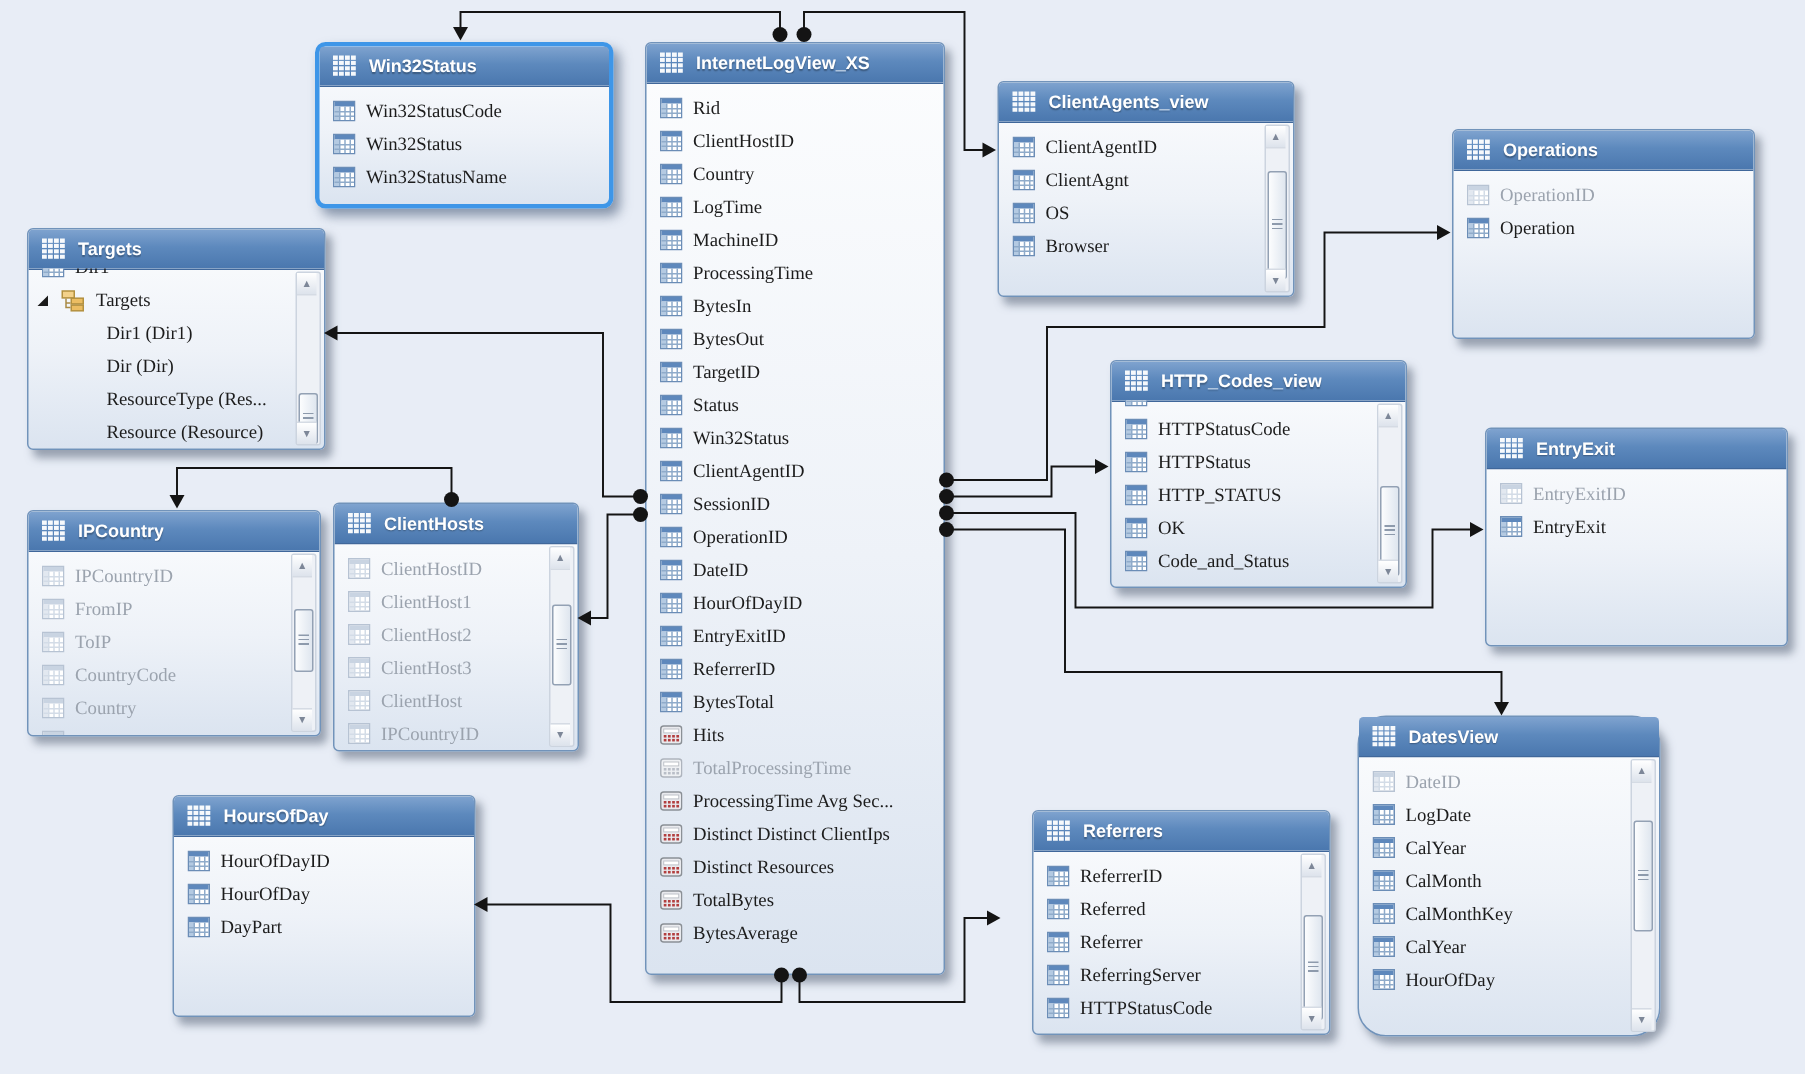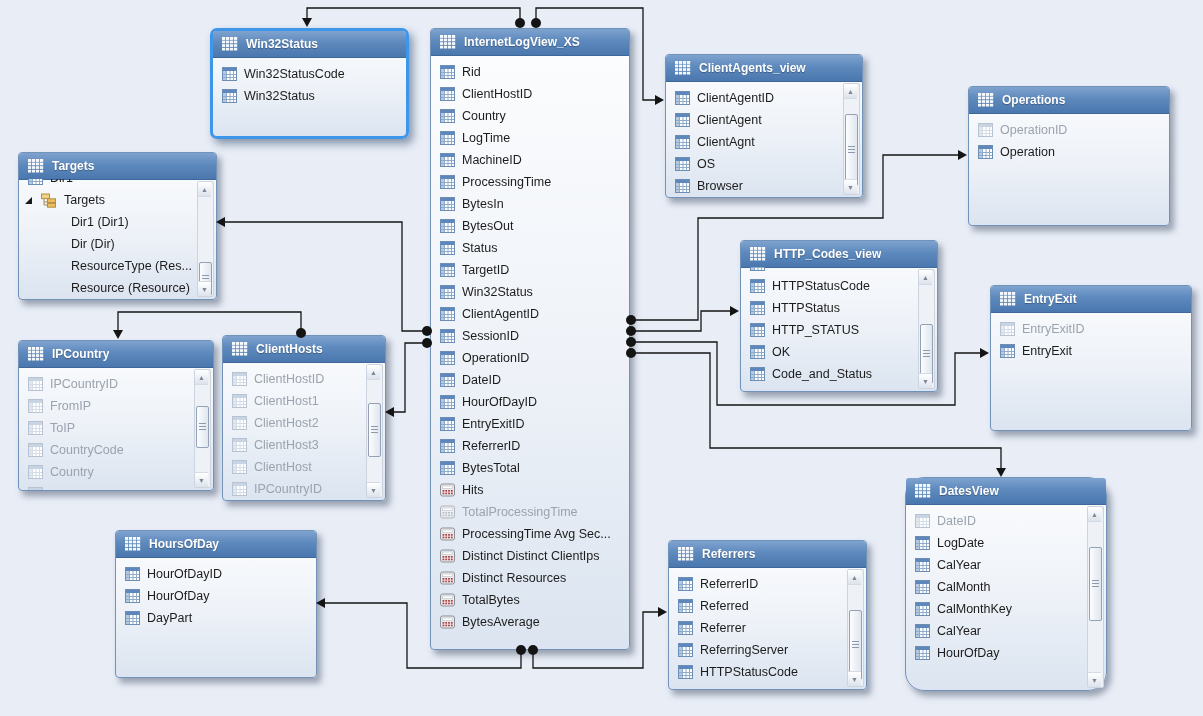--- a/index.html
+++ b/index.html
@@ -12,21 +12,21 @@
        box-shadow:4px 5px 6px rgba(86,98,118,.55);z-index:5;}
   .tbl.selected{border:3px solid #3e96e8;border-radius:7px;
        box-shadow:4px 5px 8px rgba(70,90,120,.6);}
   .t-header{height:26px;display:flex;align-items:center;gap:7px;padding:0 8px;
        background:linear-gradient(#7fa3cf 0%,#5d89bd 45%,#4a77ae 100%);
        border-bottom:1px solid #40679a;border-radius:3px 3px 0 0;color:#fff;}
   .tbl.selected .t-header{border-radius:3px 3px 0 0;}
   .t-title{font-size:12px;font-weight:700;white-space:nowrap;overflow:hidden;
        text-shadow:0 1px 1px rgba(0,0,0,.3);}
   .t-body{position:absolute;top:26px;left:0;right:0;bottom:0;overflow:hidden;
-       padding:6px 0 16px 9px;border-radius:0 0 3px 3px;}
+       padding:6px 0 16px 9px;border-radius:0 0 3px 3px;font-family:Liberation Serif, serif;}
   .t-body.pad0{padding-top:0;}
   .row{display:flex;align-items:center;gap:7px;height:22px;font-size:12.5px;
        color:#1c1c1c;white-space:nowrap;}
   .row.hid{color:#9ba3ae;}
   .row .ficon{flex:0 0 auto;display:inline-flex;}
   .row .child-ind{flex:0 0 36px;}
   .exp{flex:0 0 auto;display:inline-flex;margin-left:-4px;}
 
   .sbar{position:absolute;top:2px;right:2px;bottom:2px;width:15px;
        background:#eef1f6;border:1px solid #ccd4df;border-radius:2px;}
@@ -86,20 +86,31 @@
             <span class="ficon">
               <svg width="15" height="14" viewBox="0 0 15 14">
     <rect x="0.5" y="0.5" width="14" height="13" fill="#fff" stroke="#6b8db6"></rect>
     <rect x="1" y="1" width="13" height="3" fill="#5e88bc"></rect>
     <rect x="1" y="4" width="3.5" height="9" fill="#b4cae2"></rect>
     <path d="M1 7.5 H14 M1 10.5 H14 M4.5 4 V13 M8 4 V13 M11.5 4 V13" stroke="#8fabca" stroke-width="1" fill="none"></path>
               </svg>
             </span>
             <span>Win32Status</span>
           </div>
+          <div class="row">
+            <span class="ficon">
+              <svg width="15" height="14" viewBox="0 0 15 14">
+    <rect x="0.5" y="0.5" width="14" height="13" fill="#fff" stroke="#6b8db6"></rect>
+    <rect x="1" y="1" width="13" height="3" fill="#5e88bc"></rect>
+    <rect x="1" y="4" width="3.5" height="9" fill="#b4cae2"></rect>
+    <path d="M1 7.5 H14 M1 10.5 H14 M4.5 4 V13 M8 4 V13 M11.5 4 V13" stroke="#8fabca" stroke-width="1" fill="none"></path>
+              </svg>
+            </span>
+            <span>Win32StatusName</span>
+          </div>
         </div>
       </div>
       <div class="tbl" style="left: 430px; top: 28px; width: 198px; height: 620px;">
         <div class="t-header">
           <span style="display: inline-flex;">
             <svg width="18" height="16" viewBox="0 0 18 16">
               <rect x="1" y="1" width="3.2" height="2.9" fill="#fff" opacity="0.95"></rect>
               <rect x="5" y="1" width="3.2" height="2.9" fill="#fff" opacity="0.95"></rect>
               <rect x="9" y="1" width="3.2" height="2.9" fill="#fff" opacity="0.95"></rect>
               <rect x="13" y="1" width="3.2" height="2.9" fill="#fff" opacity="0.95"></rect>
@@ -210,32 +221,32 @@
           </div>
           <div class="row">
             <span class="ficon">
               <svg width="15" height="14" viewBox="0 0 15 14">
     <rect x="0.5" y="0.5" width="14" height="13" fill="#fff" stroke="#6b8db6"></rect>
     <rect x="1" y="1" width="13" height="3" fill="#5e88bc"></rect>
     <rect x="1" y="4" width="3.5" height="9" fill="#b4cae2"></rect>
     <path d="M1 7.5 H14 M1 10.5 H14 M4.5 4 V13 M8 4 V13 M11.5 4 V13" stroke="#8fabca" stroke-width="1" fill="none"></path>
               </svg>
             </span>
+            <span>TargetID</span>
+          </div>
+          <div class="row">
+            <span class="ficon">
+              <svg width="15" height="14" viewBox="0 0 15 14">
+    <rect x="0.5" y="0.5" width="14" height="13" fill="#fff" stroke="#6b8db6"></rect>
+    <rect x="1" y="1" width="13" height="3" fill="#5e88bc"></rect>
+    <rect x="1" y="4" width="3.5" height="9" fill="#b4cae2"></rect>
+    <path d="M1 7.5 H14 M1 10.5 H14 M4.5 4 V13 M8 4 V13 M11.5 4 V13" stroke="#8fabca" stroke-width="1" fill="none"></path>
+              </svg>
+            </span>
             <span>Status</span>
-          </div>
-          <div class="row">
-            <span class="ficon">
-              <svg width="15" height="14" viewBox="0 0 15 14">
-    <rect x="0.5" y="0.5" width="14" height="13" fill="#fff" stroke="#6b8db6"></rect>
-    <rect x="1" y="1" width="13" height="3" fill="#5e88bc"></rect>
-    <rect x="1" y="4" width="3.5" height="9" fill="#b4cae2"></rect>
-    <path d="M1 7.5 H14 M1 10.5 H14 M4.5 4 V13 M8 4 V13 M11.5 4 V13" stroke="#8fabca" stroke-width="1" fill="none"></path>
-              </svg>
-            </span>
-            <span>TargetID</span>
           </div>
           <div class="row">
             <span class="ficon">
               <svg width="15" height="14" viewBox="0 0 15 14">
     <rect x="0.5" y="0.5" width="14" height="13" fill="#fff" stroke="#6b8db6"></rect>
     <rect x="1" y="1" width="13" height="3" fill="#5e88bc"></rect>
     <rect x="1" y="4" width="3.5" height="9" fill="#b4cae2"></rect>
     <path d="M1 7.5 H14 M1 10.5 H14 M4.5 4 V13 M8 4 V13 M11.5 4 V13" stroke="#8fabca" stroke-width="1" fill="none"></path>
               </svg>
             </span>
@@ -488,31 +499,20 @@
           </div>
           <div class="row">
             <span class="ficon">
               <svg width="15" height="14" viewBox="0 0 15 14">
     <rect x="0.5" y="0.5" width="14" height="13" fill="#fff" stroke="#6b8db6"></rect>
     <rect x="1" y="1" width="13" height="3" fill="#5e88bc"></rect>
     <rect x="1" y="4" width="3.5" height="9" fill="#b4cae2"></rect>
     <path d="M1 7.5 H14 M1 10.5 H14 M4.5 4 V13 M8 4 V13 M11.5 4 V13" stroke="#8fabca" stroke-width="1" fill="none"></path>
               </svg>
             </span>
-            <span>ClientAgent</span>
-          </div>
-          <div class="row">
-            <span class="ficon">
-              <svg width="15" height="14" viewBox="0 0 15 14">
-    <rect x="0.5" y="0.5" width="14" height="13" fill="#fff" stroke="#6b8db6"></rect>
-    <rect x="1" y="1" width="13" height="3" fill="#5e88bc"></rect>
-    <rect x="1" y="4" width="3.5" height="9" fill="#b4cae2"></rect>
-    <path d="M1 7.5 H14 M1 10.5 H14 M4.5 4 V13 M8 4 V13 M11.5 4 V13" stroke="#8fabca" stroke-width="1" fill="none"></path>
-              </svg>
-            </span>
             <span>ClientAgnt</span>
           </div>
           <div class="row">
             <span class="ficon">
               <svg width="15" height="14" viewBox="0 0 15 14">
     <rect x="0.5" y="0.5" width="14" height="13" fill="#fff" stroke="#6b8db6"></rect>
     <rect x="1" y="1" width="13" height="3" fill="#5e88bc"></rect>
     <rect x="1" y="4" width="3.5" height="9" fill="#b4cae2"></rect>
     <path d="M1 7.5 H14 M1 10.5 H14 M4.5 4 V13 M8 4 V13 M11.5 4 V13" stroke="#8fabca" stroke-width="1" fill="none"></path>
               </svg>
@@ -1057,21 +1057,21 @@
     <rect x="0.5" y="0.5" width="14" height="13" fill="#fff" stroke="#6b8db6"></rect>
     <rect x="1" y="1" width="13" height="3" fill="#5e88bc"></rect>
     <rect x="1" y="4" width="3.5" height="9" fill="#b4cae2"></rect>
     <path d="M1 7.5 H14 M1 10.5 H14 M4.5 4 V13 M8 4 V13 M11.5 4 V13" stroke="#8fabca" stroke-width="1" fill="none"></path>
               </svg>
             </span>
             <span>DayPart</span>
           </div>
         </div>
       </div>
-      <div class="tbl" style="left: 668px; top: 540px; width: 197px; height: 148px; text-align: right;">
+      <div class="tbl" style="left: 688px; top: 540px; width: 197px; height: 148px; text-align: right;">
         <div class="t-header">
           <span style="display: inline-flex;">
             <svg width="18" height="16" viewBox="0 0 18 16">
               <rect x="1" y="1" width="3.2" height="2.9" fill="#fff" opacity="0.95"></rect>
               <rect x="5" y="1" width="3.2" height="2.9" fill="#fff" opacity="0.95"></rect>
               <rect x="9" y="1" width="3.2" height="2.9" fill="#fff" opacity="0.95"></rect>
               <rect x="13" y="1" width="3.2" height="2.9" fill="#fff" opacity="0.95"></rect>
               <rect x="1" y="4.6" width="3.2" height="2.7" fill="#fff" opacity="0.95"></rect>
               <rect x="5" y="4.6" width="3.2" height="2.7" fill="#fff" opacity="0.95"></rect>
               <rect x="9" y="4.6" width="3.2" height="2.7" fill="#fff" opacity="0.95"></rect>

